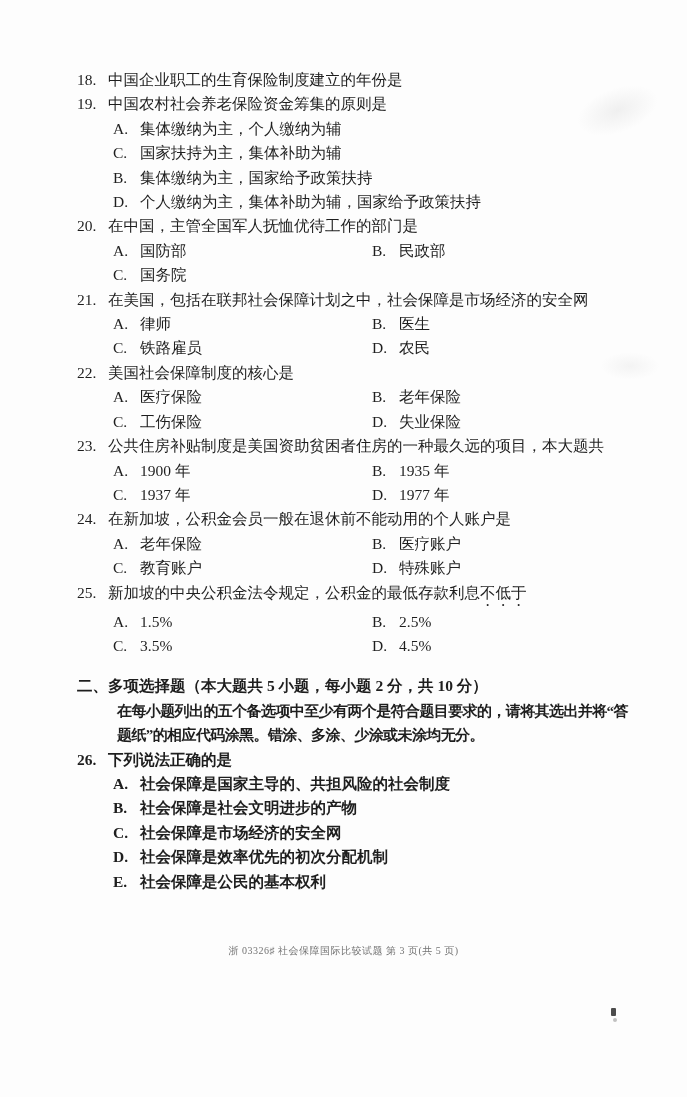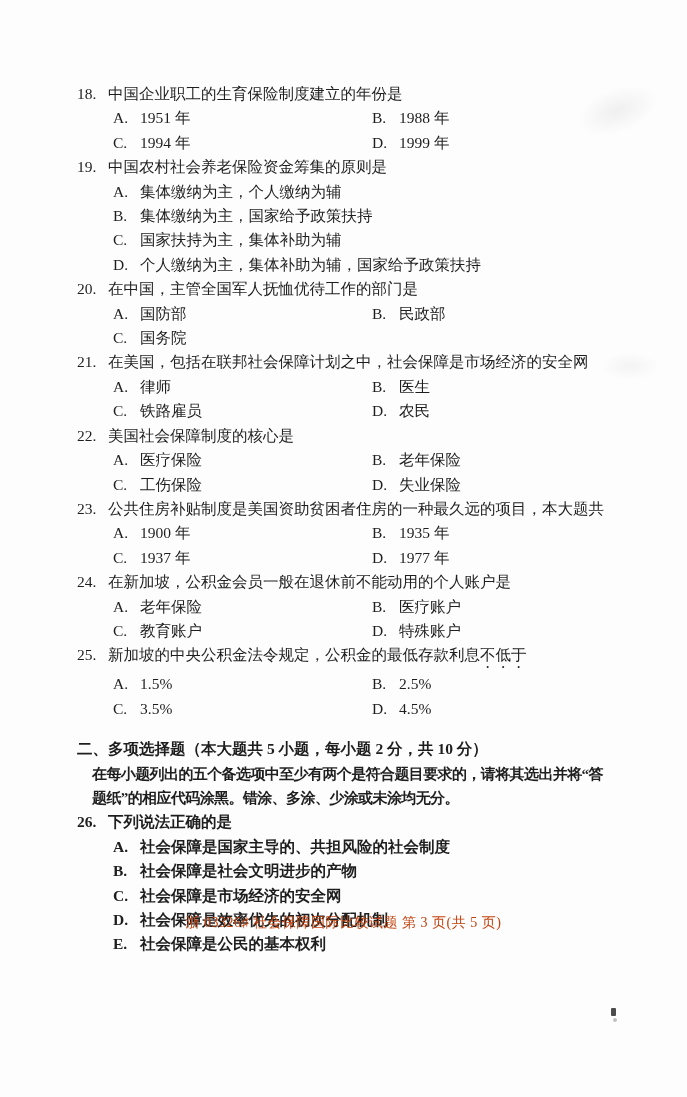--- a/index.html
+++ b/index.html
@@ -9,21 +9,21 @@
     width: 687px;
     height: 1097px;
     background: #fdfdfd;
     overflow: hidden;
     font-family: "Liberation Serif", "DejaVu Serif", serif;
     color: #1e1e1e;
   }
   .content {
     position: absolute;
     left: 77px;
-    top: 82px;
+    top: 68px;
     width: 560px;
     font-size: 15.5px;
     line-height: 24.4px;
     white-space: nowrap;
   }
   .q-line { white-space: nowrap; }
   .q-num { display: inline-block; width: 31px; }
   .opts { margin-left: 36px; }
   .opts.two-col {
     display: grid;
@@ -31,31 +31,31 @@
   }
   .opt { white-space: nowrap; }
   .opt-label { display: inline-block; min-width: 27px; }
   .emph {
     -webkit-text-emphasis: filled dot #1e1e1e;
     -webkit-text-emphasis-position: under right;
     text-emphasis: filled dot #1e1e1e;
     text-emphasis-position: under right;
   }
   .section2 { margin-top: 16px; font-weight: bold; }
-  .instr { margin-left: 15px; font-size: 15px; letter-spacing: -0.6px; }
+  .instr { margin-left: 40px; font-size: 15px; letter-spacing: -0.6px; }
   .q26 { font-weight: bold; }
   .footer {
     position: absolute;
-    top: 914px;
+    top: 944px;
     left: 0;
     width: 100%;
     text-align: center;
-    font-size: 14px;
+    font-size: 10px;
     letter-spacing: 0.5px;
-    color: #c2410c;
+    color: #737373;
   }
   .speck {
     position: absolute;
     left: 611px;
     top: 1008px;
     width: 5px;
     height: 8px;
     background: #4c4c4c;
     border-radius: 1px;
   }
@@ -93,36 +93,30 @@
 <div class="sheet">
   <div class="smudge1"></div>
   <div class="smudge2"></div>
 
   <div class="content">
 
     <div class="q">
       <div class="q-line">
         <span class="q-num">18.</span><span class="q-text">中国企业职工的生育保险制度建立的年份是</span>
       </div>
-      <div class="opts two-col">
-        <div class="opt"><span class="opt-label">A.</span><span>1951 年</span></div>
-        <div class="opt"><span class="opt-label">B.</span><span>1988 年</span></div>
-        <div class="opt"><span class="opt-label">C.</span><span>1994 年</span></div>
-        <div class="opt"><span class="opt-label">D.</span><span>1999 年</span></div>
-      </div>
     </div>
 
     <div class="q">
       <div class="q-line">
         <span class="q-num">19.</span><span class="q-text">中国农村社会养老保险资金筹集的原则是</span>
       </div>
       <div class="opts">
         <div class="opt"><span class="opt-label">A.</span><span>集体缴纳为主，个人缴纳为辅</span></div>
+        <div class="opt"><span class="opt-label">C.</span><span>国家扶持为主，集体补助为辅</span></div>
         <div class="opt"><span class="opt-label">B.</span><span>集体缴纳为主，国家给予政策扶持</span></div>
-        <div class="opt"><span class="opt-label">C.</span><span>国家扶持为主，集体补助为辅</span></div>
         <div class="opt"><span class="opt-label">D.</span><span>个人缴纳为主，集体补助为辅，国家给予政策扶持</span></div>
       </div>
     </div>
 
     <div class="q">
       <div class="q-line">
         <span class="q-num">20.</span><span class="q-text">在中国，主管全国军人抚恤优待工作的部门是</span>
       </div>
       <div class="opts two-col">
         <div class="opt"><span class="opt-label">A.</span><span>国防部</span></div>

